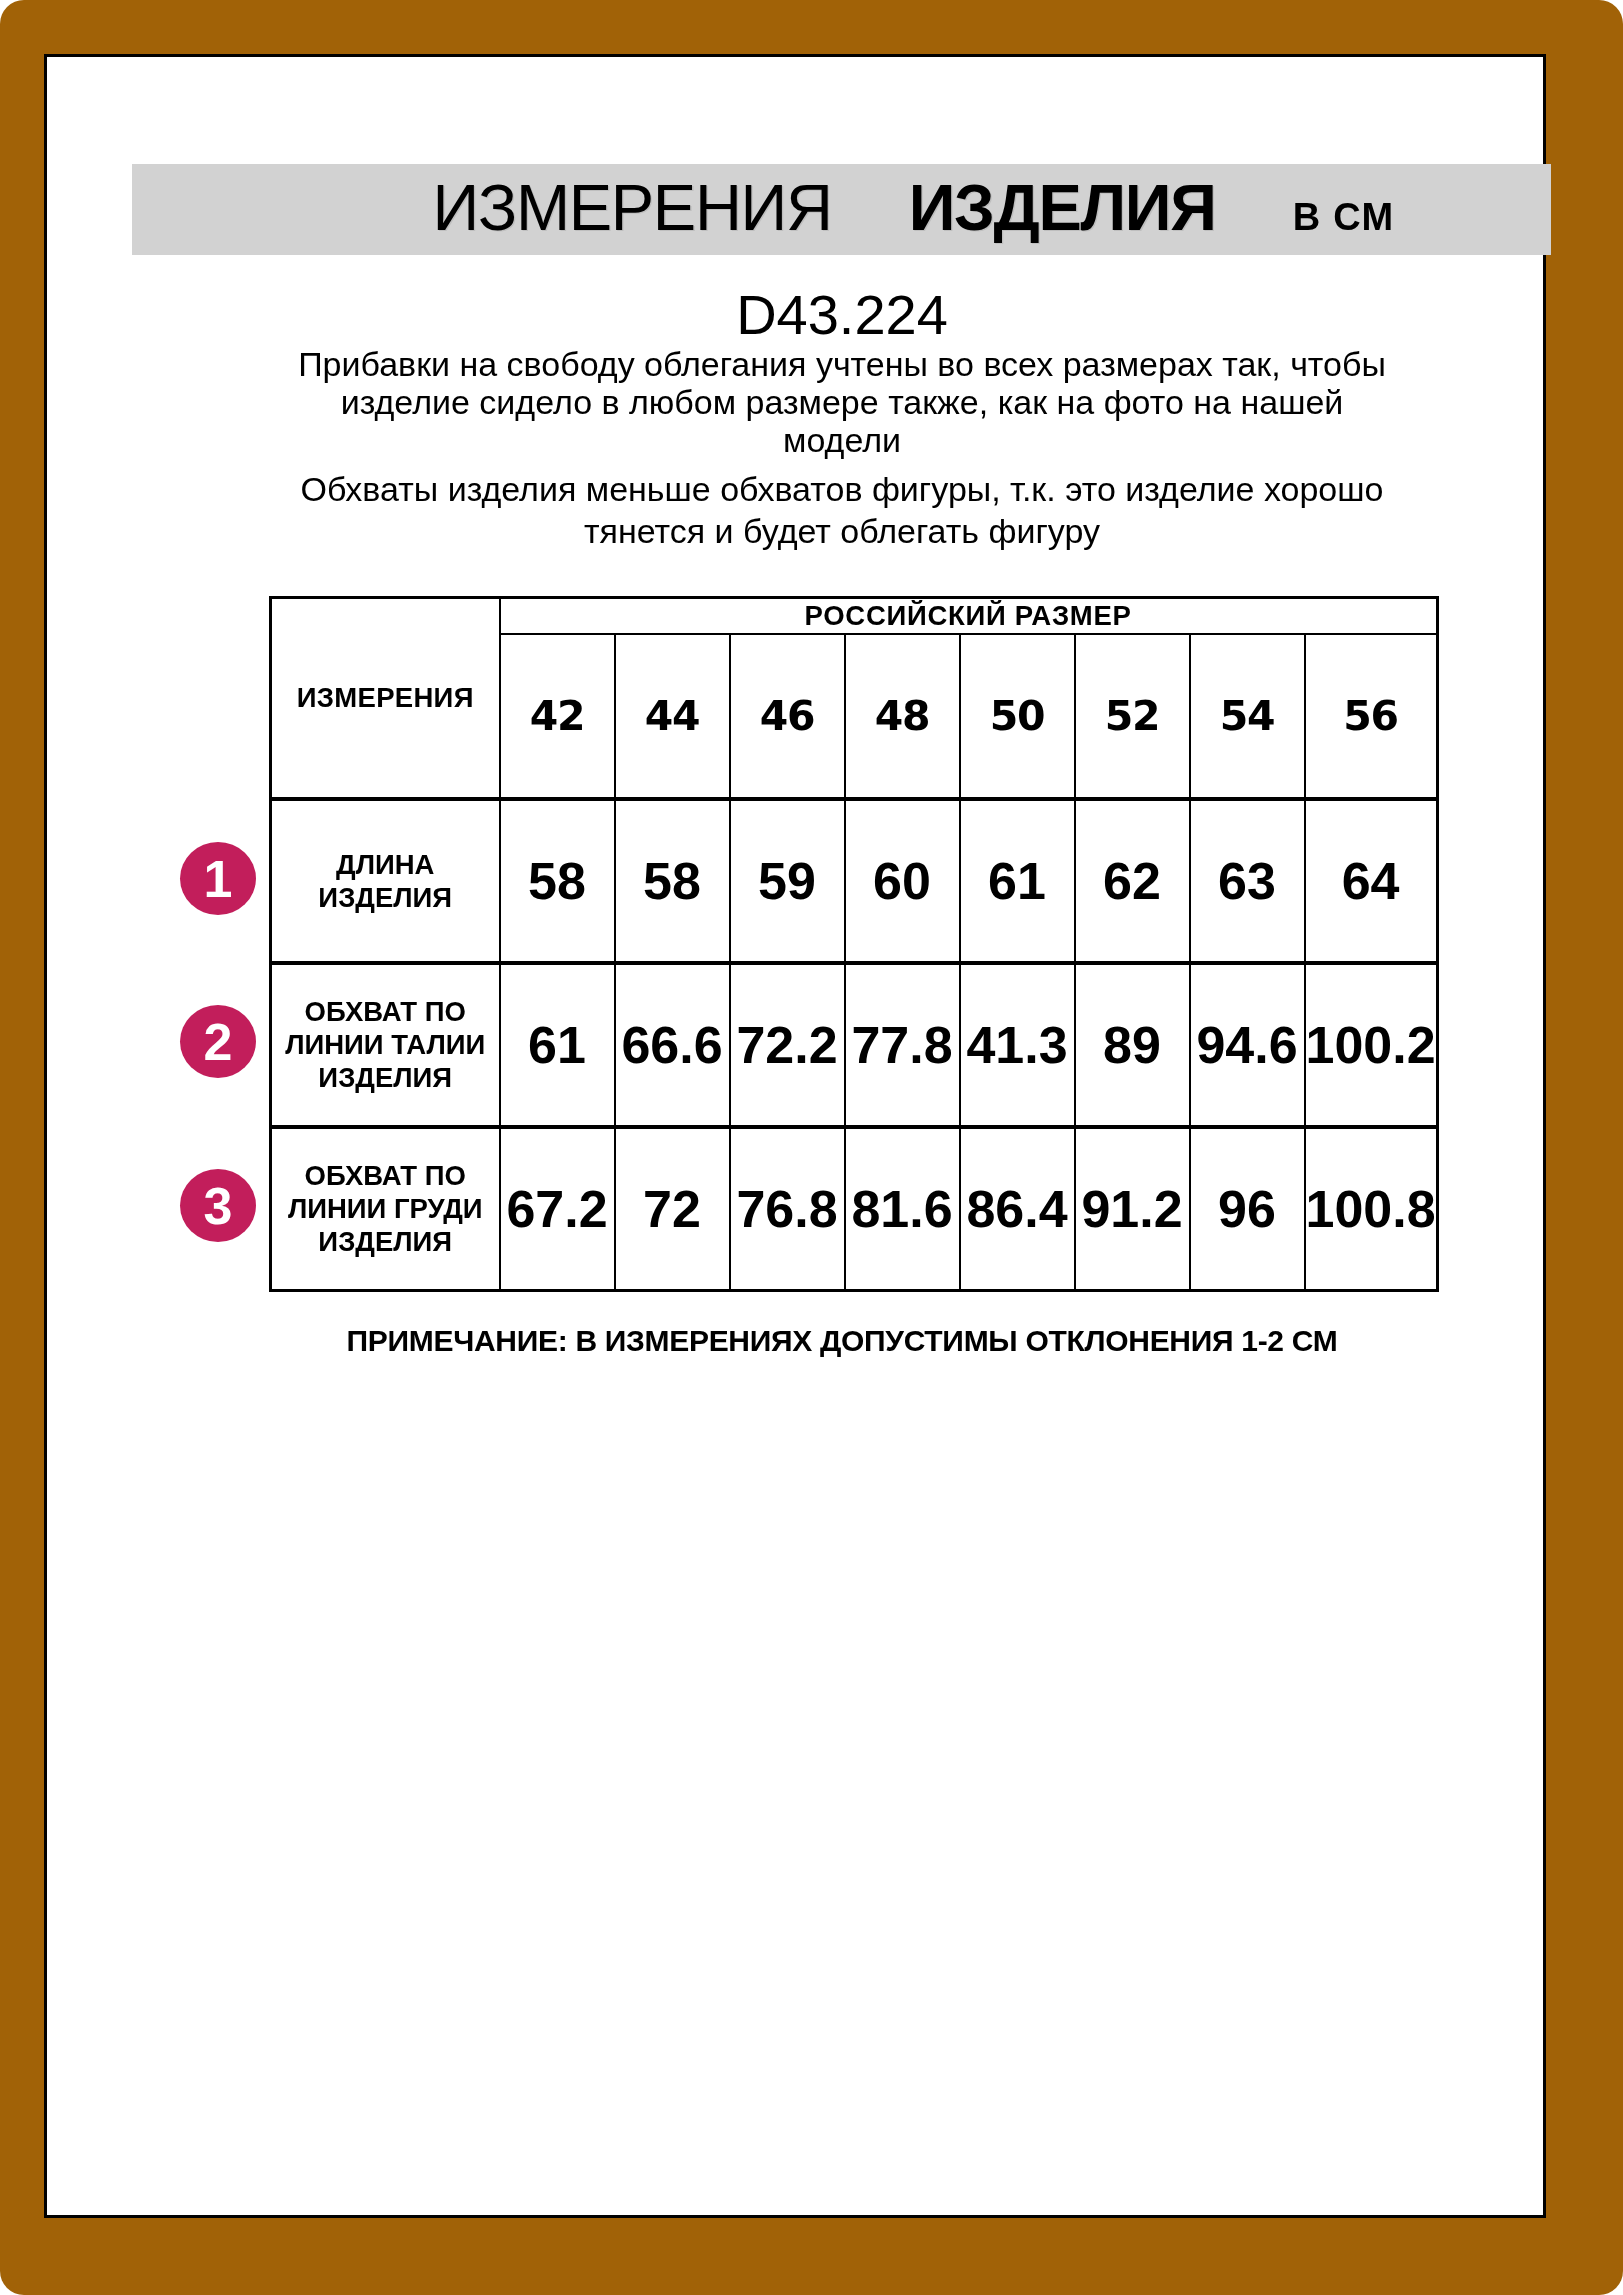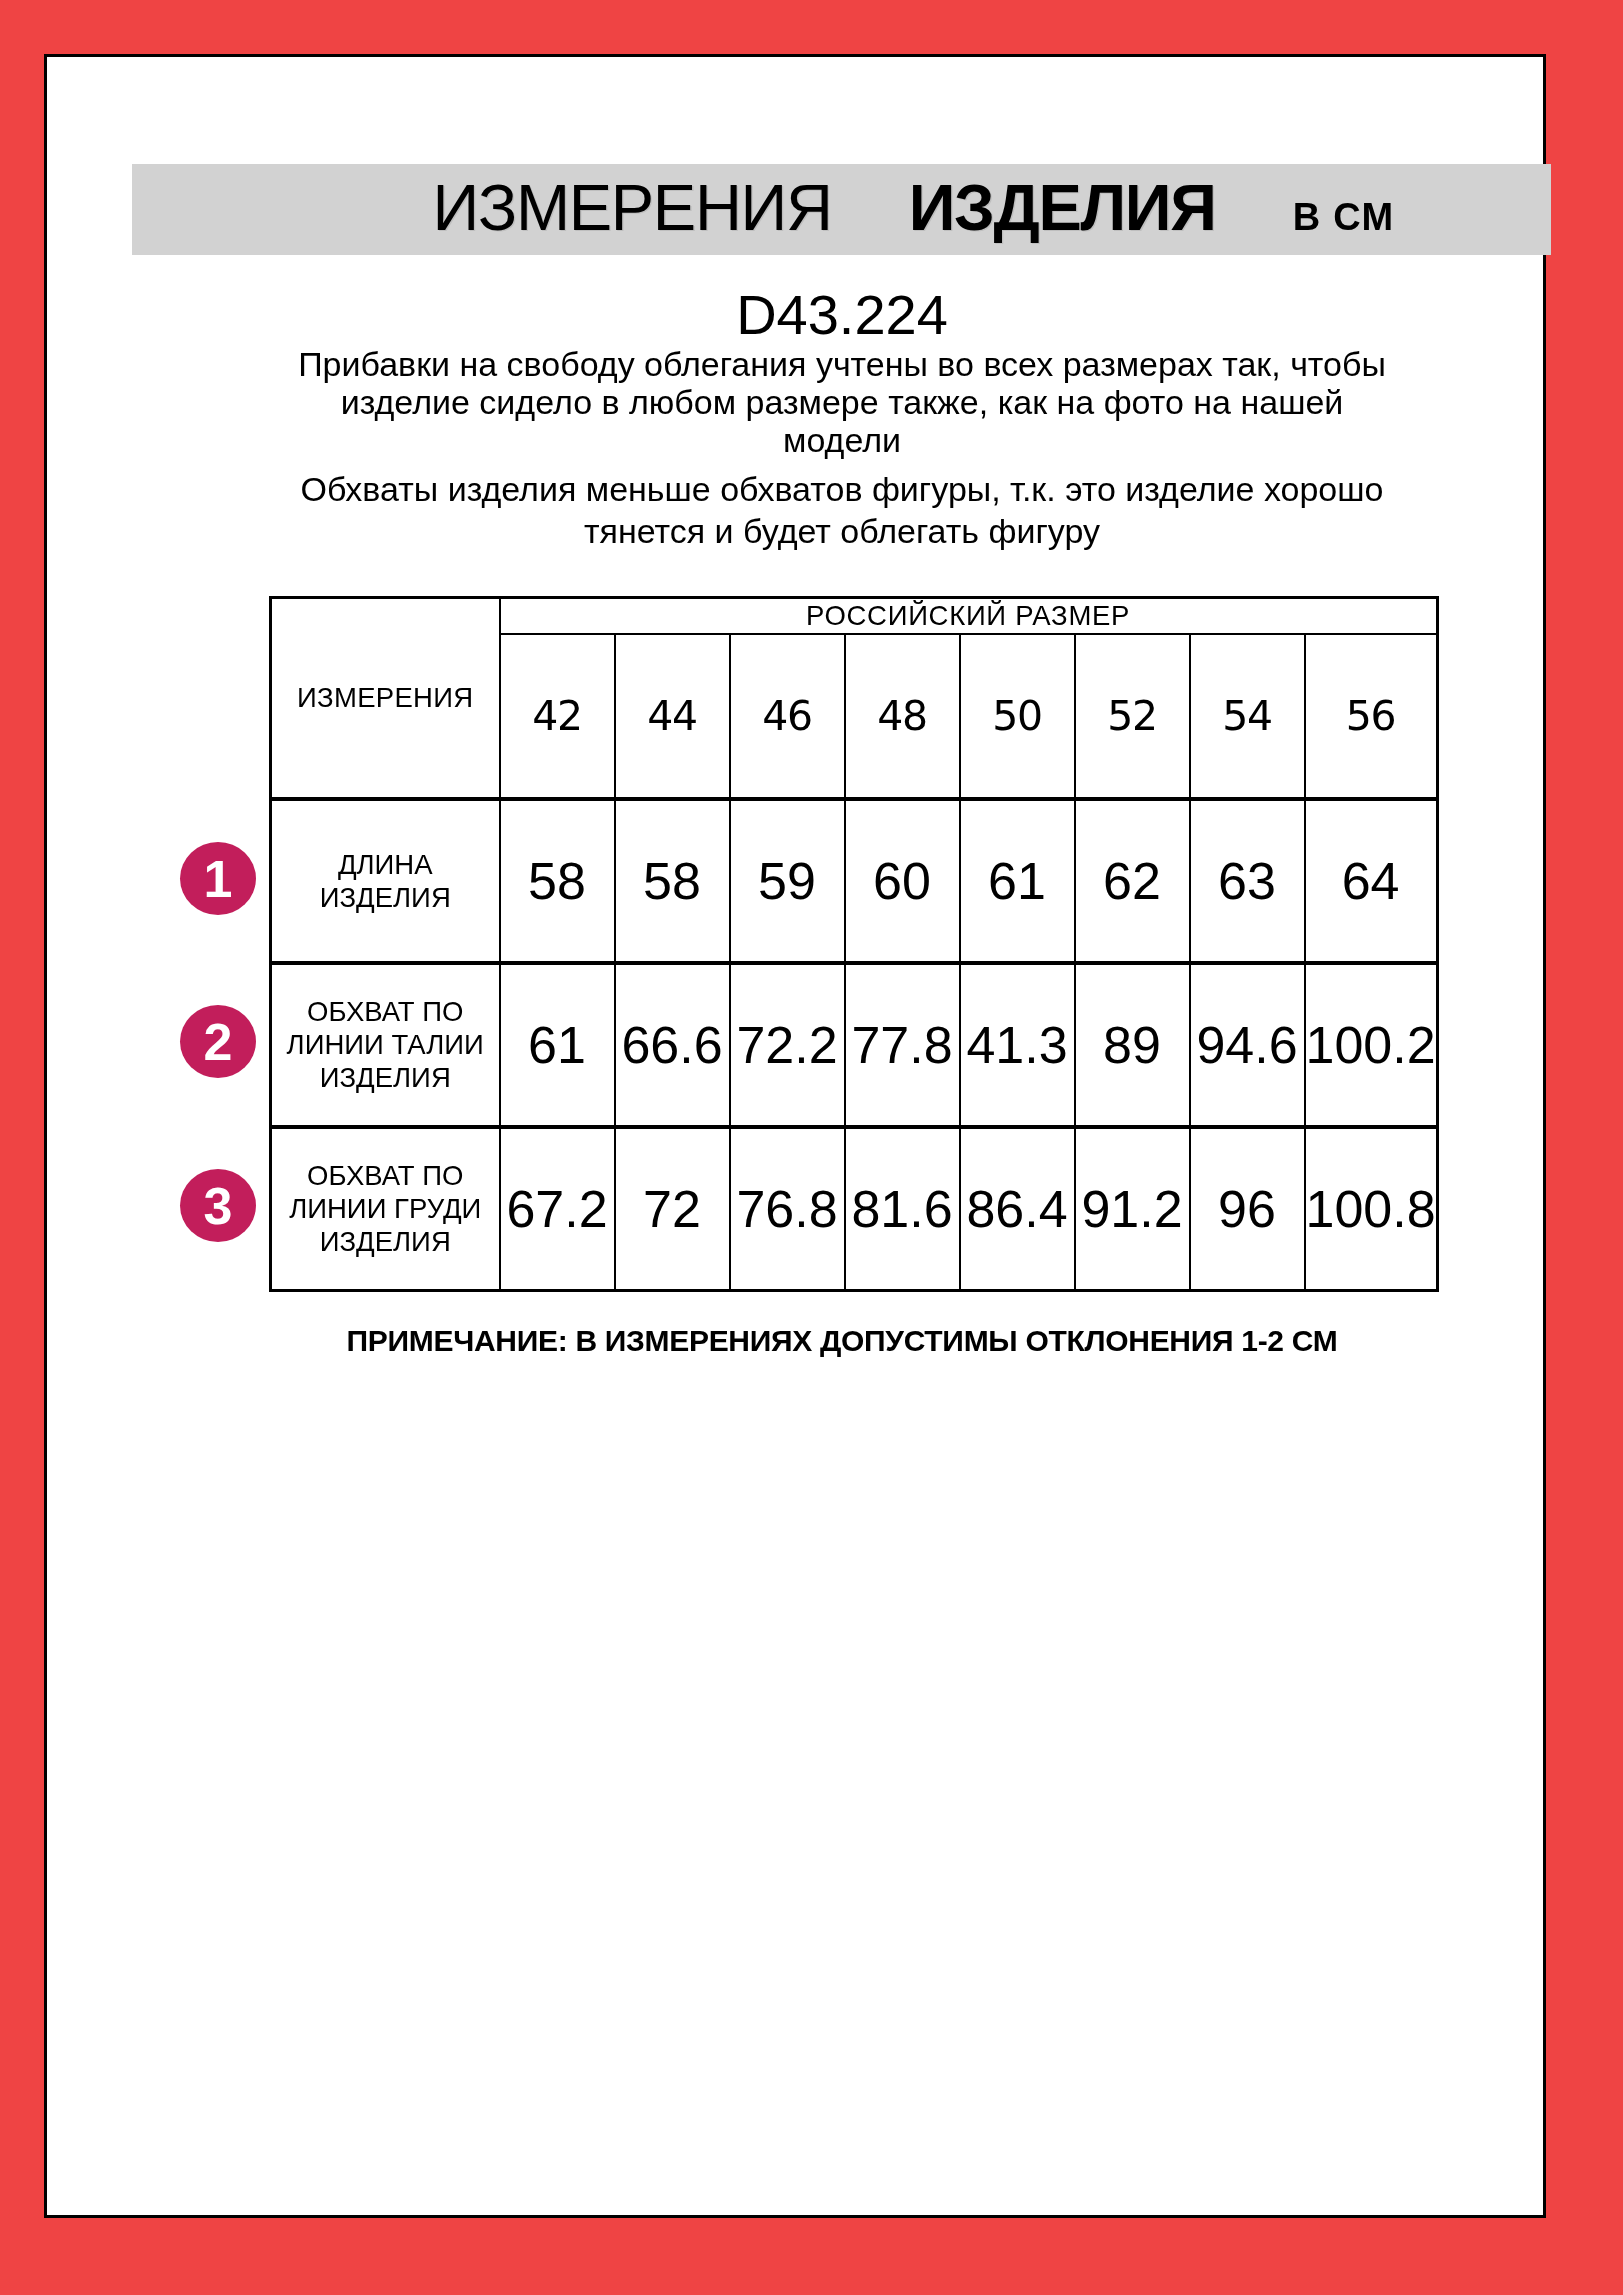--- a/index.html
+++ b/index.html
@@ -1,18 +1,18 @@
 <!DOCTYPE html>
 <html style="font-size:10.5px"><head>
 <meta charset="utf-8">
 <style>
   html,body{margin:0;padding:0;background:#ffffff;}
   #page{
-    position:relative;width:1623px;height:2295px;background:#ef4444;
-    font-family:"Liberation Sans",sans-serif;color:#000;overflow:hidden;
+    position:relative;width:1623px;height:2295px;background:#a16207;
+    font-family:"Liberation Sans",sans-serif;color:#000;overflow:hidden;border-radius:24px;
   }
   
   .frame{
     position:absolute;left:44px;top:54px;width:1502px;height:2164px;
     border:3.3px solid #000;box-sizing:border-box;background:#fff;
   }
   
   .banner{
     position:absolute;left:85px;top:107px;width:1419px;height:91px;
     background:#D2D2D2;box-sizing:border-box;
@@ -38,21 +38,21 @@
   .para-1{top:288px;font-size:34px;line-height:38px;}
   .para-2{top:411px;font-size:34px;line-height:42px;}
   
   table.size-table{
     position:absolute;left:222px;top:539px;
     border-collapse:collapse;table-layout:fixed;
     border:3.3px solid #000;
   }
   table.size-table td,table.size-table th{
     border:2px solid #000;padding:0;text-align:center;vertical-align:middle;
-    font-weight:400;overflow:hidden;
+    font-weight:700;overflow:hidden;
   }
   col.c-label{width:229px;}
   col.c-size{width:115px;}
   tr.r-rus{height:36px;}
   tr.r-sizes{height:165px;}
   tr.r-data{height:164px;}
   .rus-header{font-size:27.5px;letter-spacing:0.7px;}
   .corner-cell{font-size:27.5px;letter-spacing:0.3px;}
   .size-head{
     font-family:"DejaVu Sans",sans-serif;font-weight:700;font-size:41px;letter-spacing:-1.3px;

